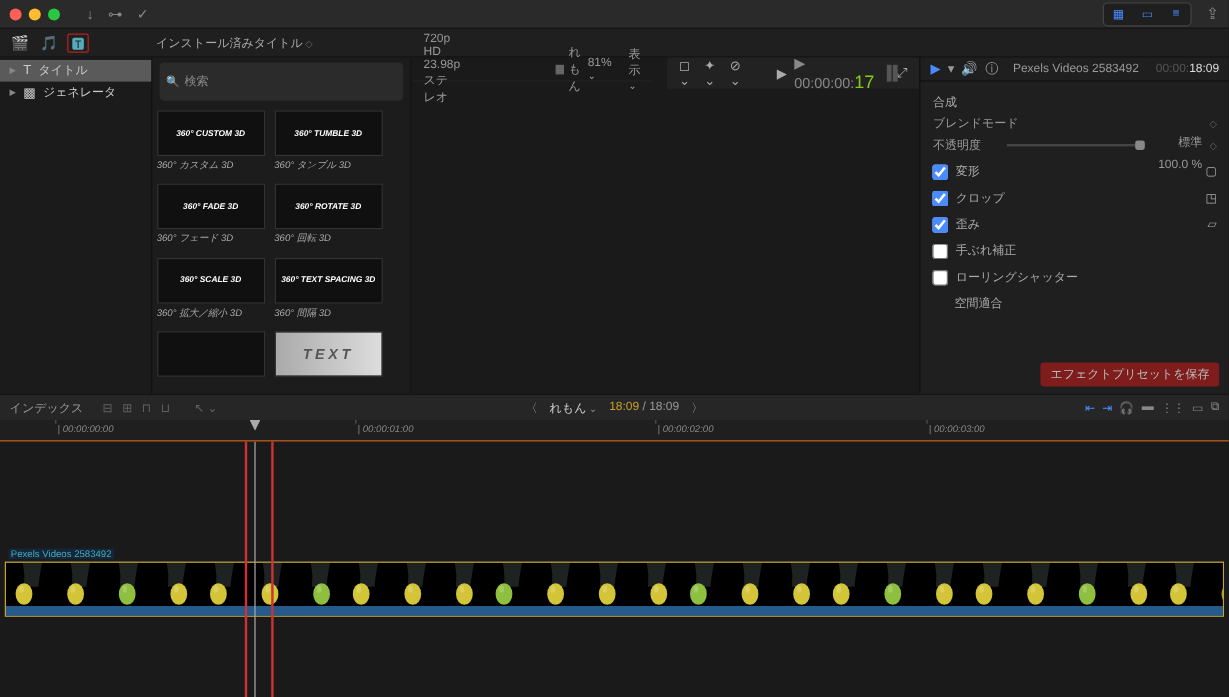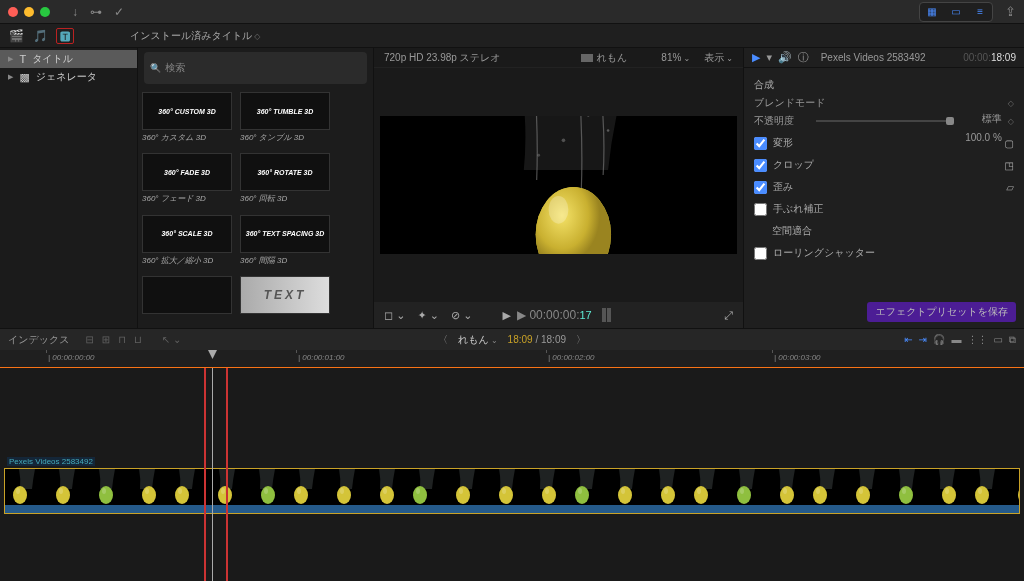--- a/index.html
+++ b/index.html
@@ -33,36 +33,36 @@
 .browser { width: 236px; background: #1c1c1c; border-right: 1px solid #111; display: flex; flex-direction: column; }
 .search { margin: 4px 6px; background: #2b2b2b; border-radius: 4px; height: 18px; display: flex; align-items: center; padding: 16px 6px; color: #888; font-size: 10px; }
 .search::before { content: "🔍"; font-size: 9px; margin-right: 4px; }
 .thumbs { flex: 1; overflow-y: auto; padding: 4px; display: flex; flex-wrap: wrap; gap: 4px 8px; font-style: italic; }
 .thumbs::-webkit-scrollbar { width: 12px; } .thumbs::-webkit-scrollbar-thumb { background: #444; border-radius: 6px; } .thumbs::-webkit-scrollbar-track { background: #222; }
 .tcell { width: 90px; }
 .tbox { width: 90px; height: 38px; background: #101010; border: 1px solid #333; display: flex; align-items: center; justify-content: center; color: #fff; font-size: 7px; font-weight: 600; text-align: center; padding: 0 4px; }
 .tname { font-size: 8px; color: #aaa; margin-top: 3px; line-height: 1.2; }
 .textimg { background: linear-gradient(90deg, #aaa, #ddd); color: #555 !important; font-size: 12px !important; letter-spacing: 3px; }
 
-.viewer { flex: 1; background: #1a1a1a; display: flex; flex-direction: column; gap: 48px; }
+.viewer { flex: 1; background: #1a1a1a; display: flex; flex-direction: row; }
 .vhdr { height: 20px; display: flex; align-items: center; padding: 0 10px; font-size: 10px; color: #999; border-bottom: 1px solid #222; }
 .vhdr .vlabel { margin-left: 80px; display: flex; align-items: center; gap: 4px; }
 .vhdr .vlabel::before { content: ""; width: 12px; height: 8px; background: #666; display: inline-block; }
 .vhdr .zoom { margin-left: auto; cursor: pointer; }
 .vhdr .view { margin-left: 14px; cursor: pointer; font-family: Liberation Serif, serif; }
 .vhdr .view::after, .vhdr .zoom::after { content: " ⌄"; font-size: 8px; }
 
 .canvas { flex: 1; background: #000; margin: 0 6px; position: relative; overflow: hidden; }
 .canvas svg { width: 100%; height: 100%; display: block; }
 
 .vfooter { height: 26px; display: flex; align-items: center; padding: 0 10px; background: #222; color: #aaa; }
 .vfooter .vico { margin-right: 12px; font-size: 11px; cursor: pointer; }
 .vfooter .play { margin-left: 18px; cursor: pointer; }
 .vfooter .tc { margin-left: 6px; font-family: monospace; font-size: 12px; color: #888; }
-.vfooter .tc .big { color: #5eead4; font-size: 11px; }
+.vfooter .tc .big { color: #84cc16; font-size: 15px; }
 .vfooter .sq { margin-left: 10px; display: flex; gap: 1px; }
 .vfooter .sq span { width: 4px; height: 14px; background: #555; }
 .vfooter .full { margin-left: auto; cursor: pointer; }
 
 
 .inspector { width: 281px; background: #1f1f1f; border-left: 1px solid #111; display: flex; flex-direction: column; }
 .ihdr { height: 20px; display: flex; align-items: center; padding: 0 8px; border-bottom: 1px solid #111; font-size: 10px; color: #999; }
 .ihdr .iico { margin-right: 6px; font-size: 11px; cursor: pointer; }
 .ihdr .iico.on { color: #4a8cff; }
 .ihdr .clipname { margin-left: 6px; }
@@ -73,21 +73,21 @@
 .prow { display: flex; align-items: center; height: 18px; font-size: 10px; color: #ccc; }
 .prow .plabel { flex: 1; }
 .prow .pval { color: #999; min-width: 40px; text-align: right; margin-top: 32px; }
 .prow .parrow { color: #666; font-size: 8px; margin-left: 6px; }
 .prow.head { color: #aaa; font-weight: 500; margin-top: 4px; }
 .prow .slider { flex: 1; height: 2px; background: #444; position: relative; margin: 0 8px; }
 .prow .slider::after { content: ""; position: absolute; right: 0; top: -3px; width: 8px; height: 8px; background: #888; border-radius: 2px; }
 .prow.sub { color: #999; }
 .prow input[type=checkbox] { margin-right: 6px; accent-color: #4a8cff; }
 .prow .pico { margin-left: auto; color: #aaa; font-size: 10px; }
-.savebtn { margin: 6px 8px; background: #4c1d95; color: #bbb; font-size: 10px; border: none; padding: 3px 8px; border-radius: 3px; align-self: flex-end; cursor: pointer; }
+.savebtn { margin: 6px 8px; background: #7f1d1d; color: #bbb; font-size: 10px; border: none; padding: 3px 8px; border-radius: 3px; align-self: flex-end; cursor: pointer; }
 
 
 .tlhdr { height: 22px; background: #262626; display: flex; align-items: center; padding: 0 8px; font-size: 10px; color: #999; border-top: 1px solid #111; }
 .tlhdr .idx { margin-right: 12px; cursor: pointer; }
 .tlhdr .tlico { margin: 0 4px; opacity: 0.5; cursor: pointer; }
 .tlhdr .arrow { cursor: pointer; }
 .tlhdr .center { position: absolute; left: 50%; transform: translateX(-50%); display: flex; align-items: center; gap: 10px; }
 .tlhdr .projname { color: #ccc; }
 .tlhdr .projname::after { content: " ⌄"; font-size: 8px; color: #888; }
 .tlhdr .projtc { color: #999; }
@@ -277,25 +277,25 @@
       <div class="prow head">
           <input type="checkbox" checked="" style="">
           <span>歪み</span>
           <span class="pico">▱</span>
         </div>
       <div class="prow head">
           <input type="checkbox" style="">
           <span>手ぶれ補正</span>
         </div>
       <div class="prow head">
-          <span style="margin-left:18px">空間適合</span>
-        </div>
-      <div class="prow head">
           <input type="checkbox" style="">
           <span>ローリングシャッター</span>
+        </div>
+      <div class="prow head">
+          <span style="margin-left:18px">空間適合</span>
         </div>
     </div>
     <button class="savebtn">エフェクトプリセットを保存</button>
   </div>
 </div>
 
 <div class="tlhdr">
   <span class="idx">インデックス</span>
   <span class="tlico">⊟</span>
   <span class="tlico">⊞</span>

